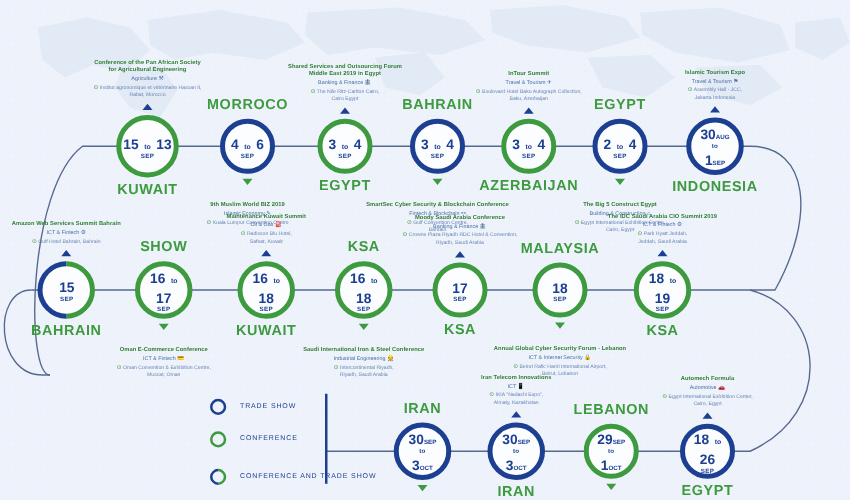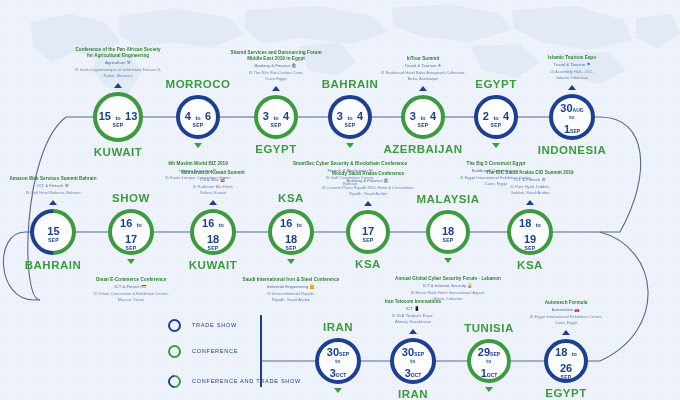--- a/index.html
+++ b/index.html
@@ -315,21 +315,21 @@
         <div class="caption" style="left: 328px; top: 299px;">
           <div class="t">Iran Telecom Innovations</div>
           <div class="s"><span>ICT</span> <span class="sicon">📱</span></div>
           <div class="v"><span class="pin">⊙</span> IKIA "Nadashi Expo",<br>Almaty, Kazakhstan</div>
         </div>
       </div>
       <div class="node">
         <div class="ring green" style="left: 467px; top: 339px; height: 44px; width: 44px;">
           <div class="dt"><span class="d">29</span><span class="mi">SEP</span><span class="m">to</span><span class="d">1</span><span class="mi">OCT</span></div>
         </div>
-        <div class="country" style="left: 414px; top: 322px;">TUNISIA</div>
+        <div class="country" style="left: 414px; top: 322px;">LEBANON</div>
         <div class="tri down" style="left: 485px; top: 387px;"></div>
       </div>
       <div class="node">
         <div class="ring navy" style="left: 544px; top: 339px; height: 44px; width: 44px;">
           <div class="dt"><span class="d">18</span> <span class="to">to</span> <span class="d">26</span><span class="m">SEP</span></div>
         </div>
         <div class="country" style="left: 491px; top: 387px;">EGYPT</div>
         <div class="tri up" style="left: 562px; top: 330px;"></div>
         <div class="caption" style="left: 481px; top: 300px;">
           <div class="t">Automech Formula</div>

